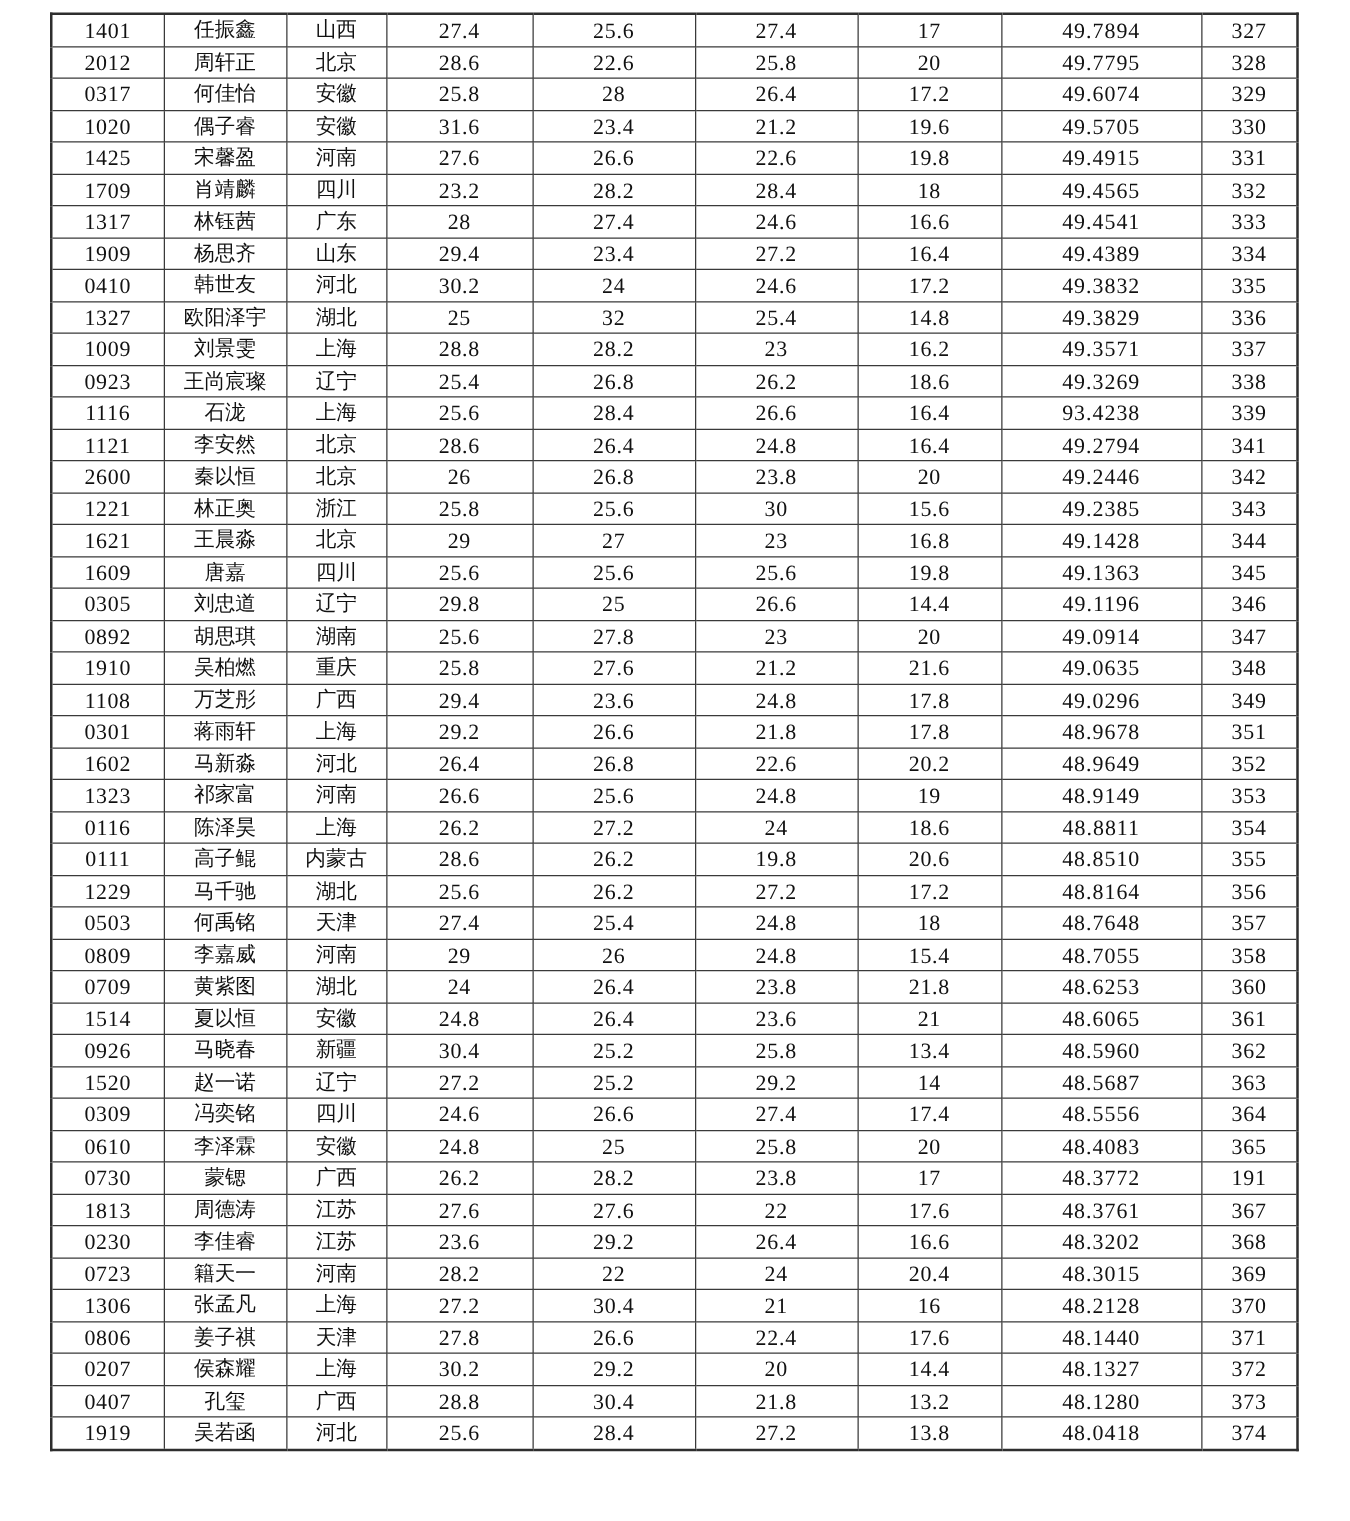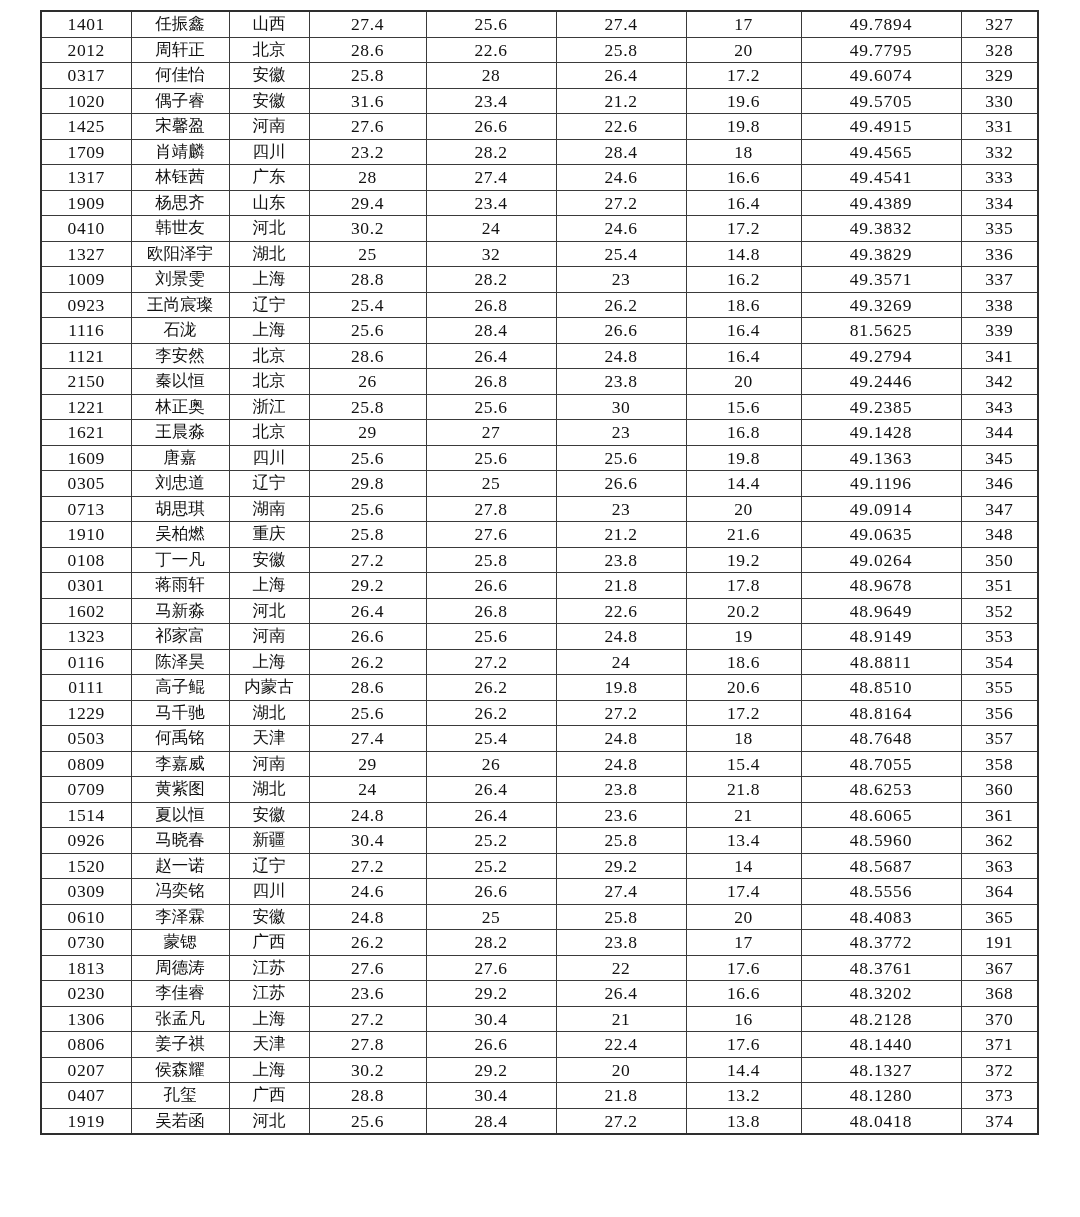--- a/index.html
+++ b/index.html
@@ -227,36 +227,36 @@
           <td class="num">338</td>
         </tr>
         <tr>
           <td class="num">1116</td>
           <td class="cjk">石泷</td>
           <td class="cjk">上海</td>
           <td class="num">25.6</td>
           <td class="num">28.4</td>
           <td class="num">26.6</td>
           <td class="num">16.4</td>
-          <td class="num total">81.5625</td>
+          <td class="num total">93.4238</td>
           <td class="num">339</td>
         </tr>
         <tr>
           <td class="num">1121</td>
           <td class="cjk">李安然</td>
           <td class="cjk">北京</td>
           <td class="num">28.6</td>
           <td class="num">26.4</td>
           <td class="num">24.8</td>
           <td class="num">16.4</td>
           <td class="num total">49.2794</td>
           <td class="num">341</td>
         </tr>
         <tr>
-          <td class="num">2150</td>
+          <td class="num">2600</td>
           <td class="cjk">秦以恒</td>
           <td class="cjk">北京</td>
           <td class="num">26</td>
           <td class="num">26.8</td>
           <td class="num">23.8</td>
           <td class="num">20</td>
           <td class="num total">49.2446</td>
           <td class="num">342</td>
         </tr>
         <tr>
@@ -297,21 +297,21 @@
           <td class="cjk">刘忠道</td>
           <td class="cjk">辽宁</td>
           <td class="num">29.8</td>
           <td class="num">25</td>
           <td class="num">26.6</td>
           <td class="num">14.4</td>
           <td class="num total">49.1196</td>
           <td class="num">346</td>
         </tr>
         <tr>
-          <td class="num">0713</td>
+          <td class="num">0892</td>
           <td class="cjk">胡思琪</td>
           <td class="cjk">湖南</td>
           <td class="num">25.6</td>
           <td class="num">27.8</td>
           <td class="num">23</td>
           <td class="num">20</td>
           <td class="num total">49.0914</td>
           <td class="num">347</td>
         </tr>
         <tr>
@@ -319,29 +319,29 @@
           <td class="cjk">吴柏燃</td>
           <td class="cjk">重庆</td>
           <td class="num">25.8</td>
           <td class="num">27.6</td>
           <td class="num">21.2</td>
           <td class="num">21.6</td>
           <td class="num total">49.0635</td>
           <td class="num">348</td>
         </tr>
         <tr>
-          <td class="num">0108</td>
-          <td class="cjk">丁一凡</td>
-          <td class="cjk">安徽</td>
-          <td class="num">27.2</td>
-          <td class="num">25.8</td>
-          <td class="num">23.8</td>
-          <td class="num">19.2</td>
-          <td class="num total">49.0264</td>
-          <td class="num">350</td>
+          <td class="num">1108</td>
+          <td class="cjk">万芝彤</td>
+          <td class="cjk">广西</td>
+          <td class="num">29.4</td>
+          <td class="num">23.6</td>
+          <td class="num">24.8</td>
+          <td class="num">17.8</td>
+          <td class="num total">49.0296</td>
+          <td class="num">349</td>
         </tr>
         <tr>
           <td class="num">0301</td>
           <td class="cjk">蒋雨轩</td>
           <td class="cjk">上海</td>
           <td class="num">29.2</td>
           <td class="num">26.6</td>
           <td class="num">21.8</td>
           <td class="num">17.8</td>
           <td class="num total">48.9678</td>
@@ -517,20 +517,31 @@
           <td class="cjk">李佳睿</td>
           <td class="cjk">江苏</td>
           <td class="num">23.6</td>
           <td class="num">29.2</td>
           <td class="num">26.4</td>
           <td class="num">16.6</td>
           <td class="num total">48.3202</td>
           <td class="num">368</td>
         </tr>
         <tr>
+          <td class="num">0723</td>
+          <td class="cjk">籍天一</td>
+          <td class="cjk">河南</td>
+          <td class="num">28.2</td>
+          <td class="num">22</td>
+          <td class="num">24</td>
+          <td class="num">20.4</td>
+          <td class="num total">48.3015</td>
+          <td class="num">369</td>
+        </tr>
+        <tr>
           <td class="num">1306</td>
           <td class="cjk">张孟凡</td>
           <td class="cjk">上海</td>
           <td class="num">27.2</td>
           <td class="num">30.4</td>
           <td class="num">21</td>
           <td class="num">16</td>
           <td class="num total">48.2128</td>
           <td class="num">370</td>
         </tr>

